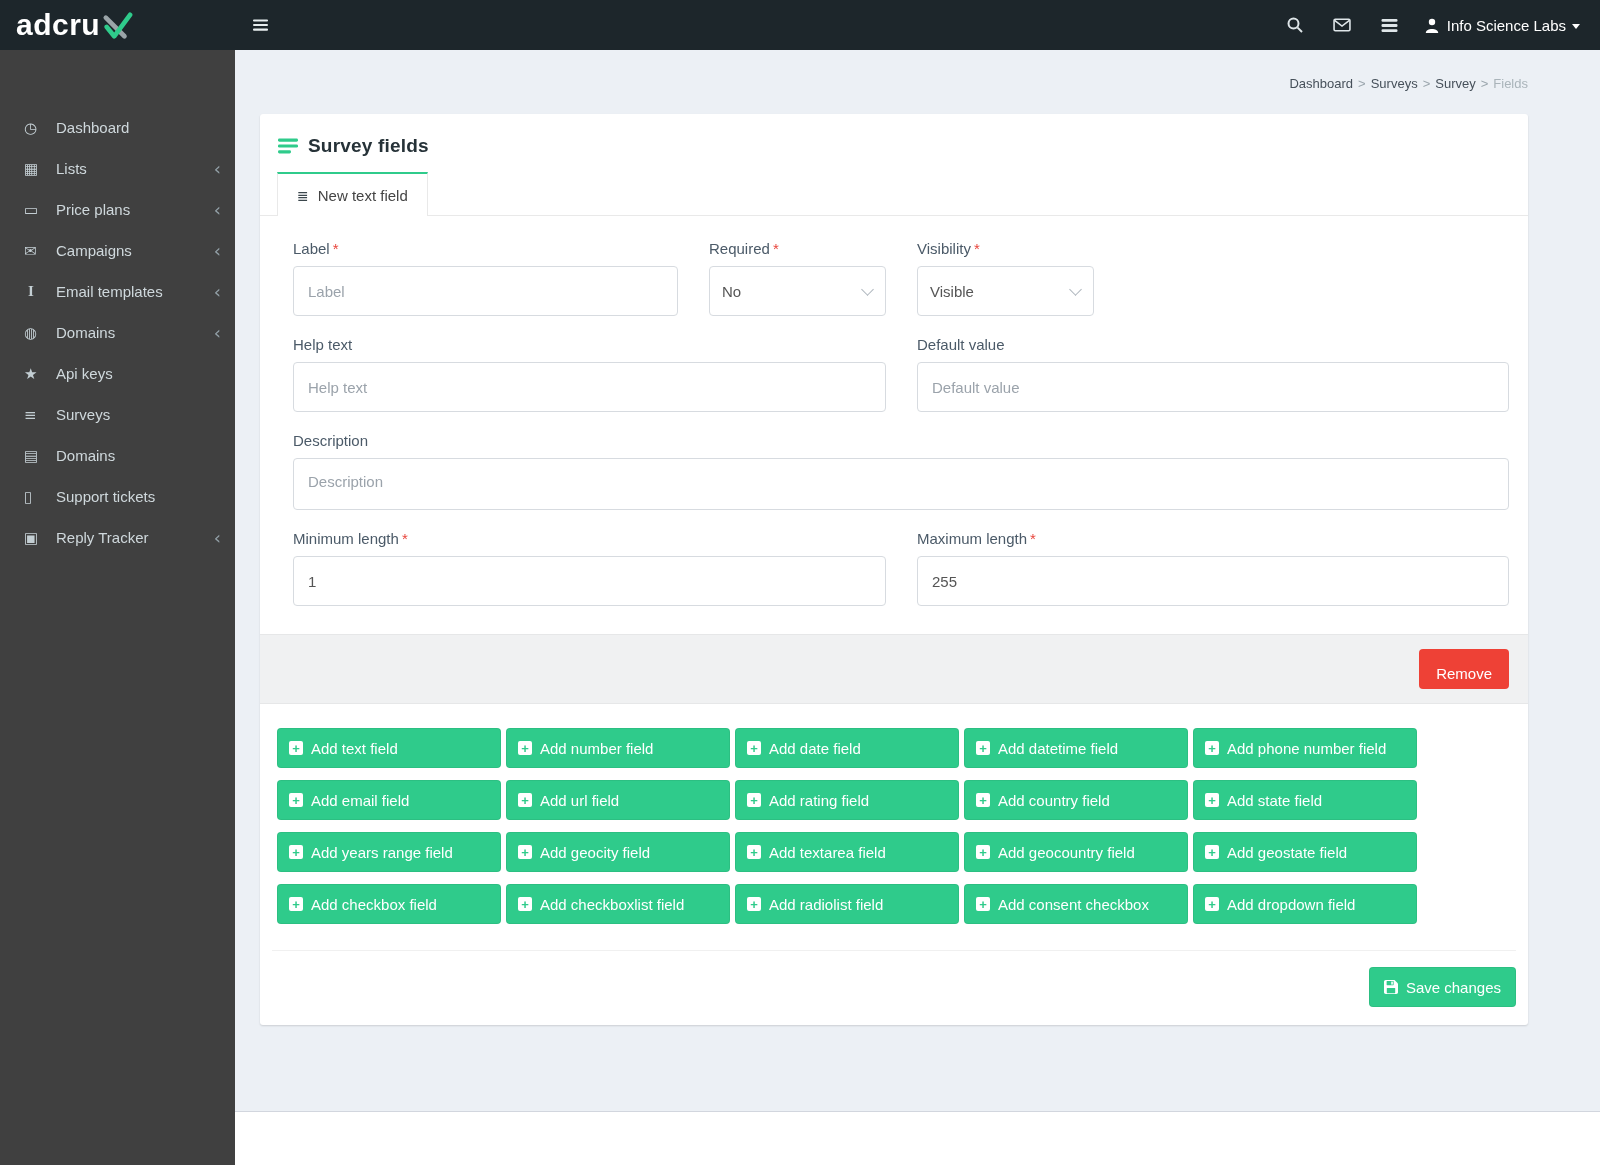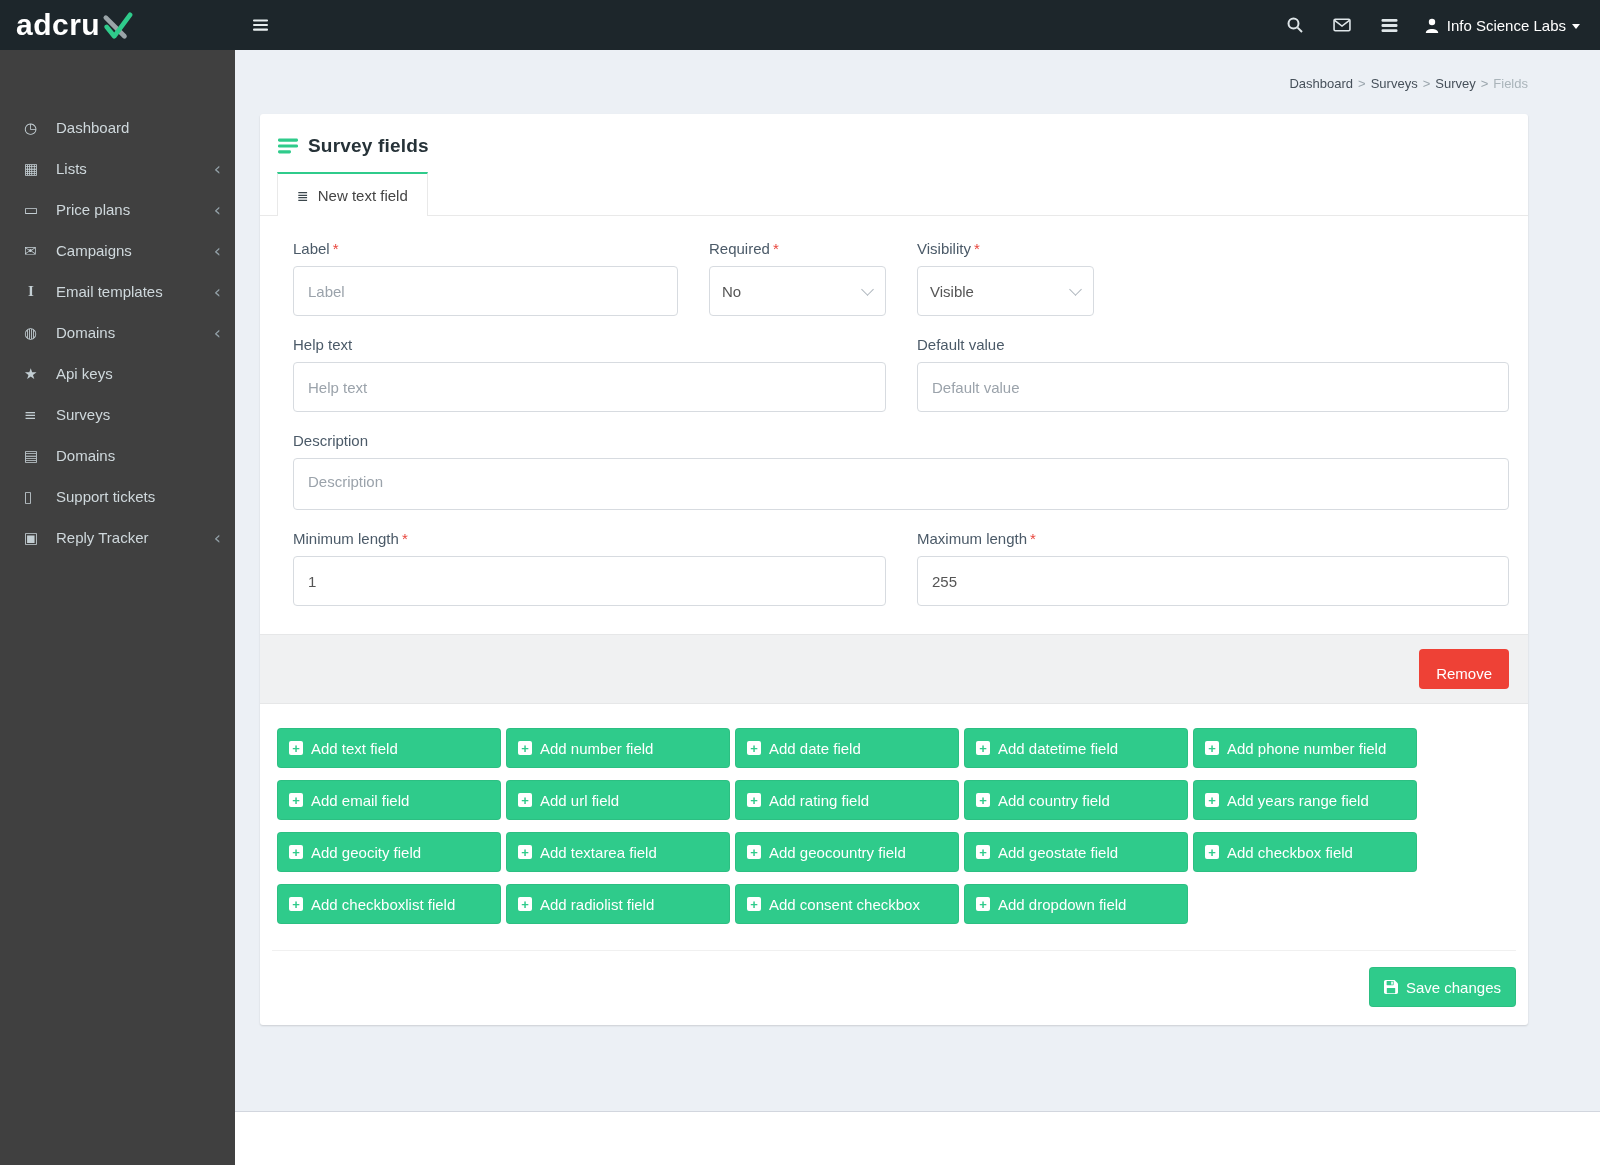--- a/index.html
+++ b/index.html
@@ -324,20 +324,24 @@
           <button class="btn-add">
               <span class="plus-sq"></span>
               <span>Add rating field</span>
             </button>
           <button class="btn-add">
               <span class="plus-sq"></span>
               <span>Add country field</span>
             </button>
           <button class="btn-add">
               <span class="plus-sq"></span>
+              <span>Add state field</span>
+            </button>
+          <button class="btn-add">
+              <span class="plus-sq"></span>
               <span>Add years range field</span>
             </button>
           <button class="btn-add">
               <span class="plus-sq"></span>
               <span>Add geocity field</span>
             </button>
           <button class="btn-add">
               <span class="plus-sq"></span>
               <span>Add textarea field</span>
             </button>

